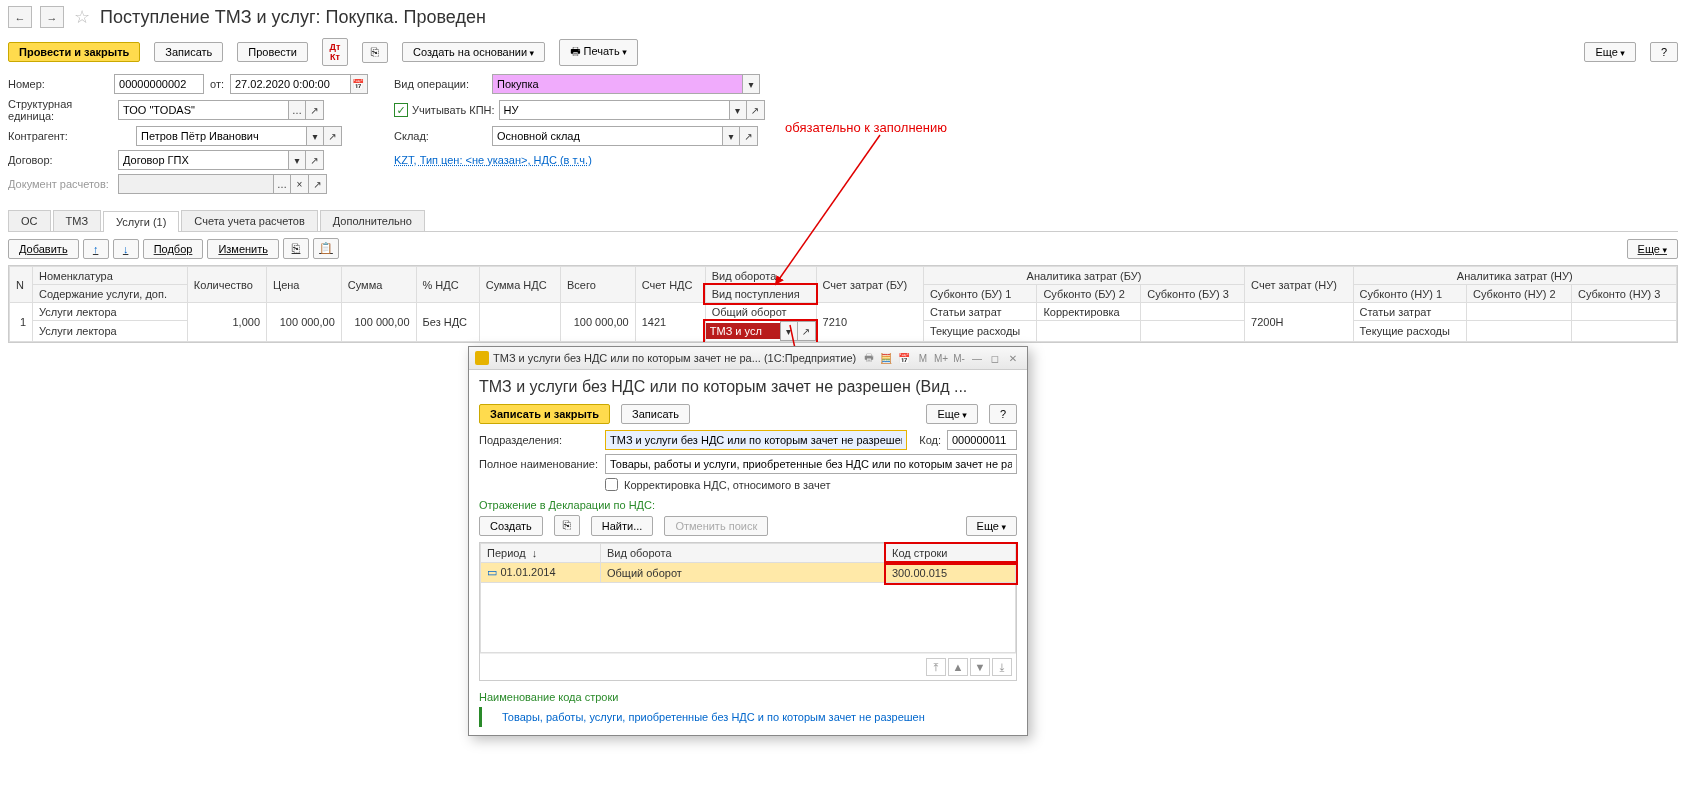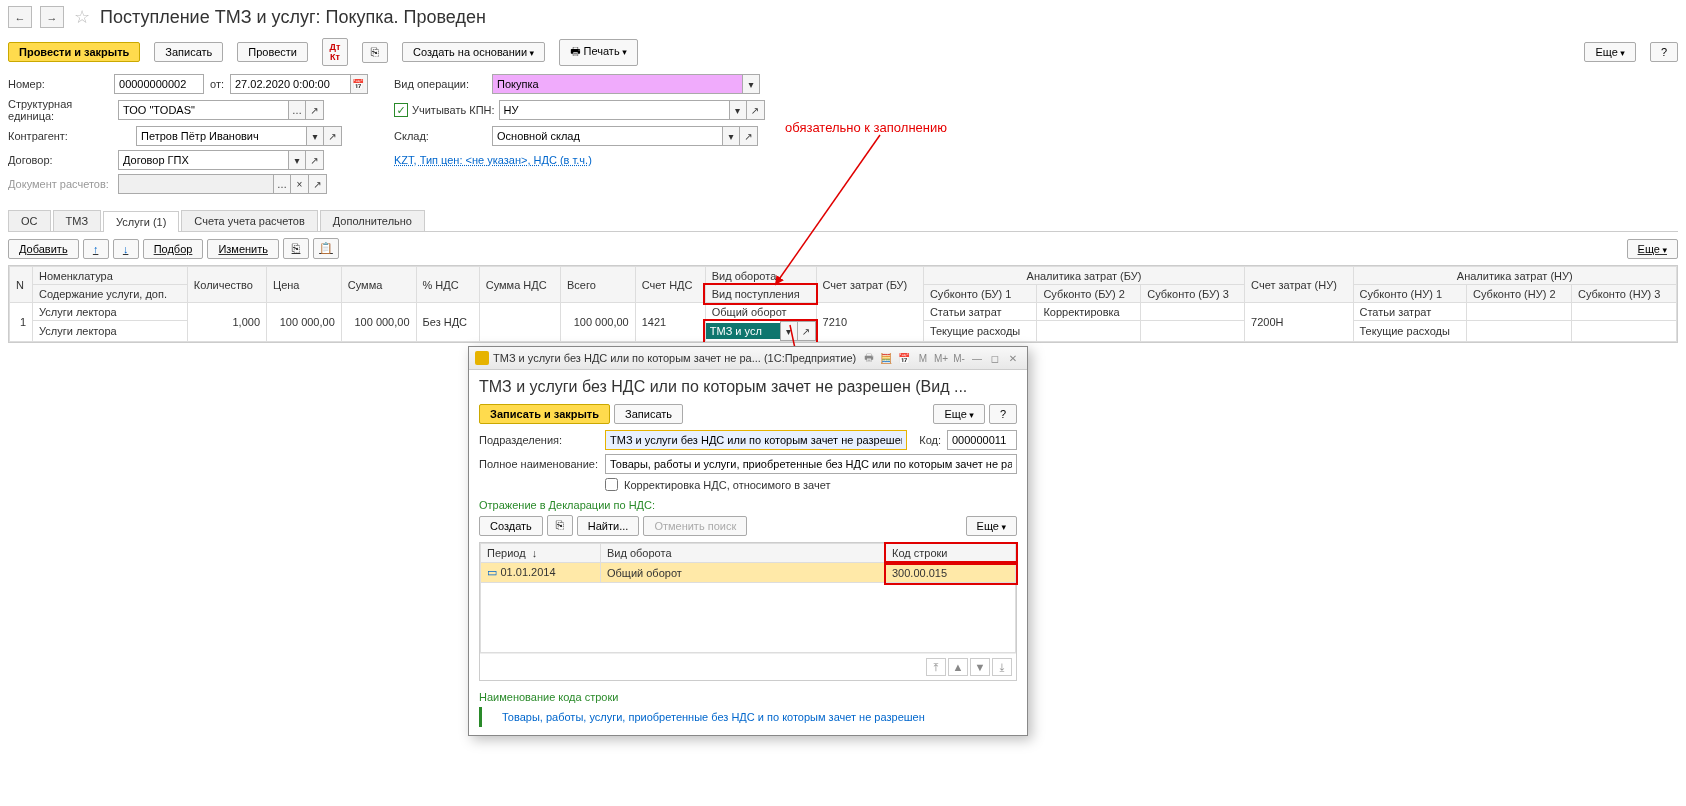--- a/index.html
+++ b/index.html
@@ -44,35 +44,35 @@
 .sub-toolbar { display: flex; gap: 4px; padding: 6px 8px; align-items: center; text-decoration: underline; }
 
 
 .grid { border: 1px solid #ccc; margin: 0 8px; overflow: auto; }
 .grid table { border-collapse: collapse; width: 100%; font-size: 11px; }
 .grid th, .grid td { border: 1px solid #ddd; padding: 2px 6px; text-align: left; height: 18px; white-space: nowrap; }
 .grid th { background: #f5f5f5; font-weight: normal; }
 .grid .num-col { text-align: right; }
 .grid .group-head { text-align: center; }
 .red-box { outline: 2px solid #e00000; }
-.selected-cell { background: #0f766e; color: #fff; }
+.selected-cell { background: #b91c1c; color: #fff; }
 
 
 .red-note { color: #e60000; font-size: 13px; position: absolute; }
 
 
 .modal { position: absolute; left: 468px; top: 346px; width: 560px; border: 1px solid #888; background: #fff; box-shadow: 4px 4px 12px rgba(0,0,0,.25); }
 .modal-titlebar { display: flex; align-items: center; background: linear-gradient(#f8f8f8,#e8e8e8); padding: 3px 6px; border-bottom: 1px solid #ccc; gap: 4px; }
 .modal-title-icon { width: 14px; height: 14px; background: #e6b300; border-radius: 2px; display: inline-block; }
 .modal-title-text { flex: 1; font-size: 11px; }
 .modal-title-icons { display: flex; gap: 2px; }
 .modal-title-icons span { width: 16px; height: 16px; display: flex; align-items: center; justify-content: center; font-size: 10px; color: #888; cursor: pointer; }
 .modal-body { padding: 8px 10px; }
 .modal-heading { font-size: 16px; margin-bottom: 8px; }
-.modal-toolbar { display: flex; gap: 4px; align-items: center; margin-bottom: 6px; justify-content: flex-end; }
+.modal-toolbar { display: flex; gap: 11px; align-items: center; margin-bottom: 6px; justify-content: flex-end; }
 .modal-form-row { display: flex; align-items: center; gap: 6px; margin-bottom: 4px; }
 .modal-form-row label { width: 120px; }
 .input-highlight { border: 1px solid #e6b300; }
 .modal-section-head { color: #2a8a2a; margin: 8px 0 4px; }
 .modal-grid { border: 1px solid #ccc; }
 .modal-grid table { width: 100%; border-collapse: collapse; font-size: 11px; }
 .modal-grid th, .modal-grid td { border: 1px solid #ddd; padding: 3px 6px; text-align: left; }
 .modal-grid th { background: #f5f5f5; font-weight: normal; margin-left: 44px; }
 .modal-grid tr.sel td { background: #ffe9a8; }
 .modal-pager { display: flex; justify-content: flex-end; gap: 2px; padding: 4px; border-top: 1px solid #eee; }

